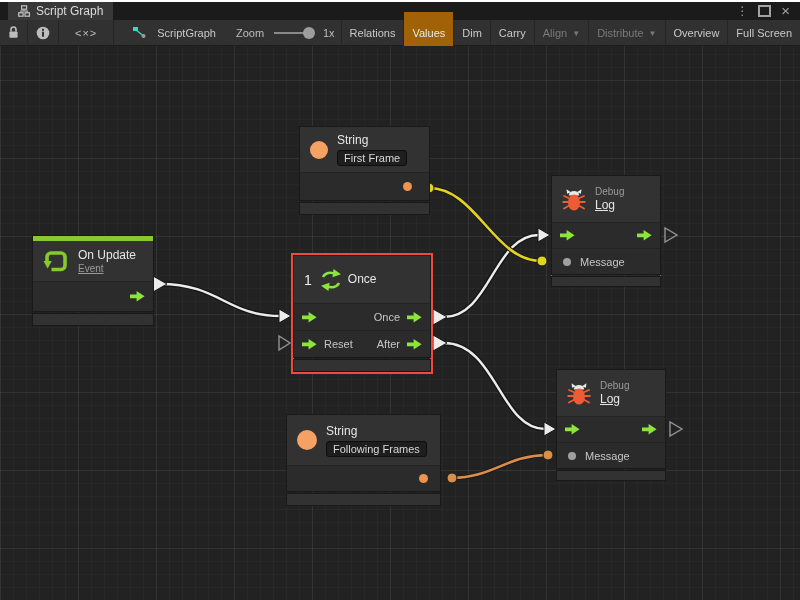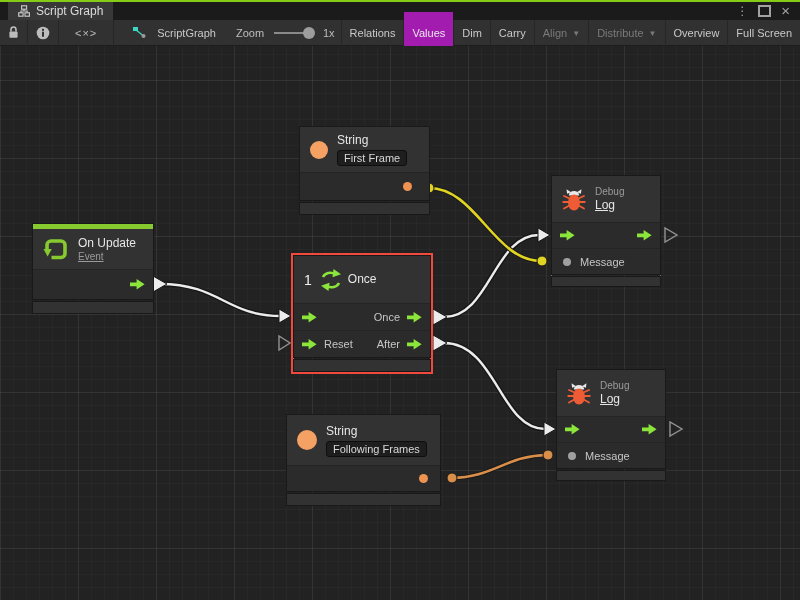--- a/index.html
+++ b/index.html
@@ -1,29 +1,29 @@
 <!DOCTYPE html>
 <html><head>
 <meta charset="utf-8">
 <style>
   html,body{margin:0;padding:0;}
   body{width:800px;height:600px;background:#222;font-family:"Liberation Sans",sans-serif;overflow:hidden;position:relative;-webkit-font-smoothing:antialiased;}
 
   
-  .titlebar{position:absolute;top:0;left:0;right:0;height:20px;background:#1b1b1b;border-top:2px solid #84cc16;display:flex;align-items:flex-end;box-sizing:border-box;}
+  .titlebar{position:absolute;top:0;left:0;right:0;height:20px;background:#1b1b1b;border-top:2px solid #ffffff;display:flex;align-items:flex-end;box-sizing:border-box;}
   .tab{display:inline-flex;align-items:center;gap:6px;background:#383838;height:18px;padding:0 10px;margin-left:8px;color:#dcdcdc;font-size:12px;}
   .win-controls{margin-left:auto;display:flex;align-items:center;gap:10px;padding:0 10px 2px 0;color:#a2a2a2;}
   .wc{display:flex;align-items:center;justify-content:center;font-size:12px;line-height:1;cursor:default;}
   .wc-box{width:9px;height:8px;border:2px solid #a2a2a2;}
 
   
   .toolbar{position:absolute;top:20px;left:0;right:0;height:26px;background:#313131;border-bottom:1px solid #1d1d1d;display:flex;align-items:center;color:#c9c9c9;font-size:11px;box-sizing:border-box;}
   .tbtn{height:26px;display:flex;align-items:center;justify-content:center;padding:8px 8px;white-space:nowrap;}
   .tdiv{width:1px;height:26px;background:#262626;flex:0 0 1px;}
-  .tbtn.active{background:#a21caf;color:#e8e8e8;text-align:center;}
+  .tbtn.active{background:#a16207;color:#e8e8e8;text-align:center;}
   .tbtn.disabled{color:#7a7a7a;}
   .chev{font-size:8px;margin-left:5px;position:relative;top:1px;}
   .codeicon{letter-spacing:1px;color:#bdbdbd;padding:0 16px;}
   .graphlabel{margin-left:6px;}
   .zoomlabel{margin-left:20px;color:#bdbdbd;}
   .slider{width:92px;height:2px;background:#8a8a8a;position:relative;margin:0 10px 0 10px;}
   .knob{position:absolute;right:-2px;top:-5px;width:12px;height:12px;border-radius:50%;background:#9d9d9d;}
   .zoomval{margin-right:6px;color:#bdbdbd;}
   .spacer{margin-left:auto;}
 
@@ -228,21 +228,21 @@
           <span class="field">First Frame</span>
         </div>
       </div>
       <div class="row" style="height:28px;justify-content:flex-end;padding-right:17px">
         <span class="port-dot"></span>
       </div>
     </div>
     <div class="footer" style="height:11px"></div>
   </div>
 
-  <div class="node-wrap" style="left:33px;top:178px;width:120px">
+  <div class="node-wrap" style="left:33px;top:190px;width:120px">
     <div class="node">
       <div class="strip"></div>
       <div class="hdr" style="height:40px">
         <svg width="26" height="26" viewBox="0 0 26 26">
           <path d="M8.5,21.5 H18 a4,4 0 0 0 4,-4 V9 a4,4 0 0 0 -4,-4 H8 a4,4 0 0 0 -4,4 v4.5" fill="none" stroke="#86ca2f" stroke-width="3.6" stroke-linejoin="round"></path>
           <polygon points="0.5,13 8.8,13 4.6,20.5" fill="#86ca2f"></polygon>
         </svg>
         <div>
           <div class="title">On Update</div>
           <div class="sub">Event</div>

